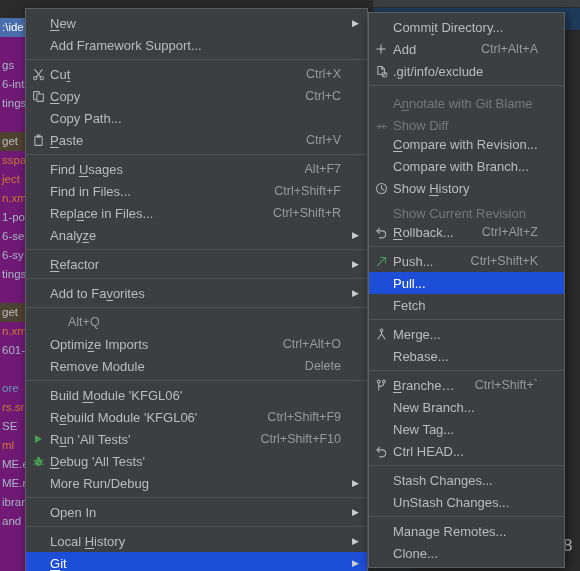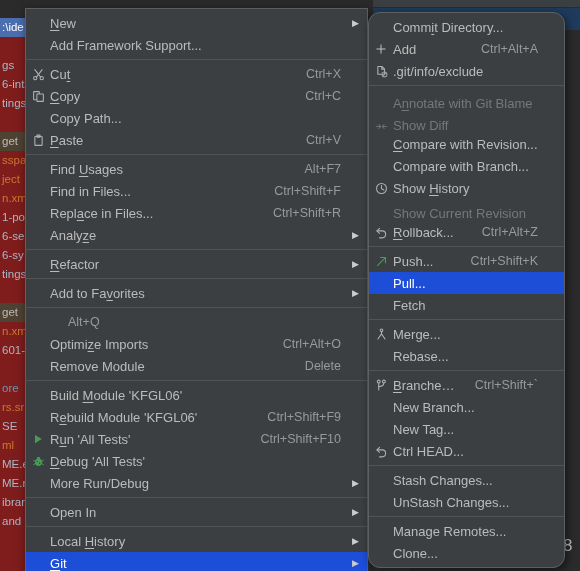--- a/index.html
+++ b/index.html
@@ -15,21 +15,21 @@
   
   #ide-background{position:absolute;inset:0;background:#3c3f41;}
 
   .editor-pane{
     position:absolute;left:0;top:0;right:0;bottom:0;background:#2b2b2b;
   }
 
   
   .project-tree{
     position:absolute;left:0;top:18px;width:36px;bottom:0;
-    background:#7f1d1d;overflow:hidden;
+    background:#701a75;overflow:hidden;
   }
   .tree-row{
     height:19px;line-height:19px;white-space:nowrap;
     font-size:11.5px;padding-left:2px;overflow:hidden;
   }
   .tree-row.sel{background:#4b6eaf;color:#ffffff;}
   .tree-row.folder{background:#4e4232;}
 
   
   .notif-bar{
@@ -81,21 +81,21 @@
   }
 
   
   .menu{
     position:absolute;background:#3c3f41;
     border:1px solid #5e6060;
     box-shadow:2px 3px 10px rgba(0,0,0,.55);
     padding:3px 0;box-sizing:border-box;
   }
   #context-menu{left:25px;top:8px;width:343px;}
-  #git-submenu{left:368px;top:12px;width:197px;border-radius:12px;}
+  #git-submenu{left:368px;top:12px;width:197px;}
 
   .mi{
     position:relative;display:flex;align-items:center;
     height:22px;padding:0 8px 0 0;box-sizing:border-box;
     color:#bbbbbb;white-space:nowrap;cursor:default;
   }
   .mi.disabled{color:#777777;align-items:flex-end;}
   .mi.selected{background:#1d4ed8;color:#ffffff;}
   .mi .ico{
     width:24px;flex:0 0 24px;text-align:center;

